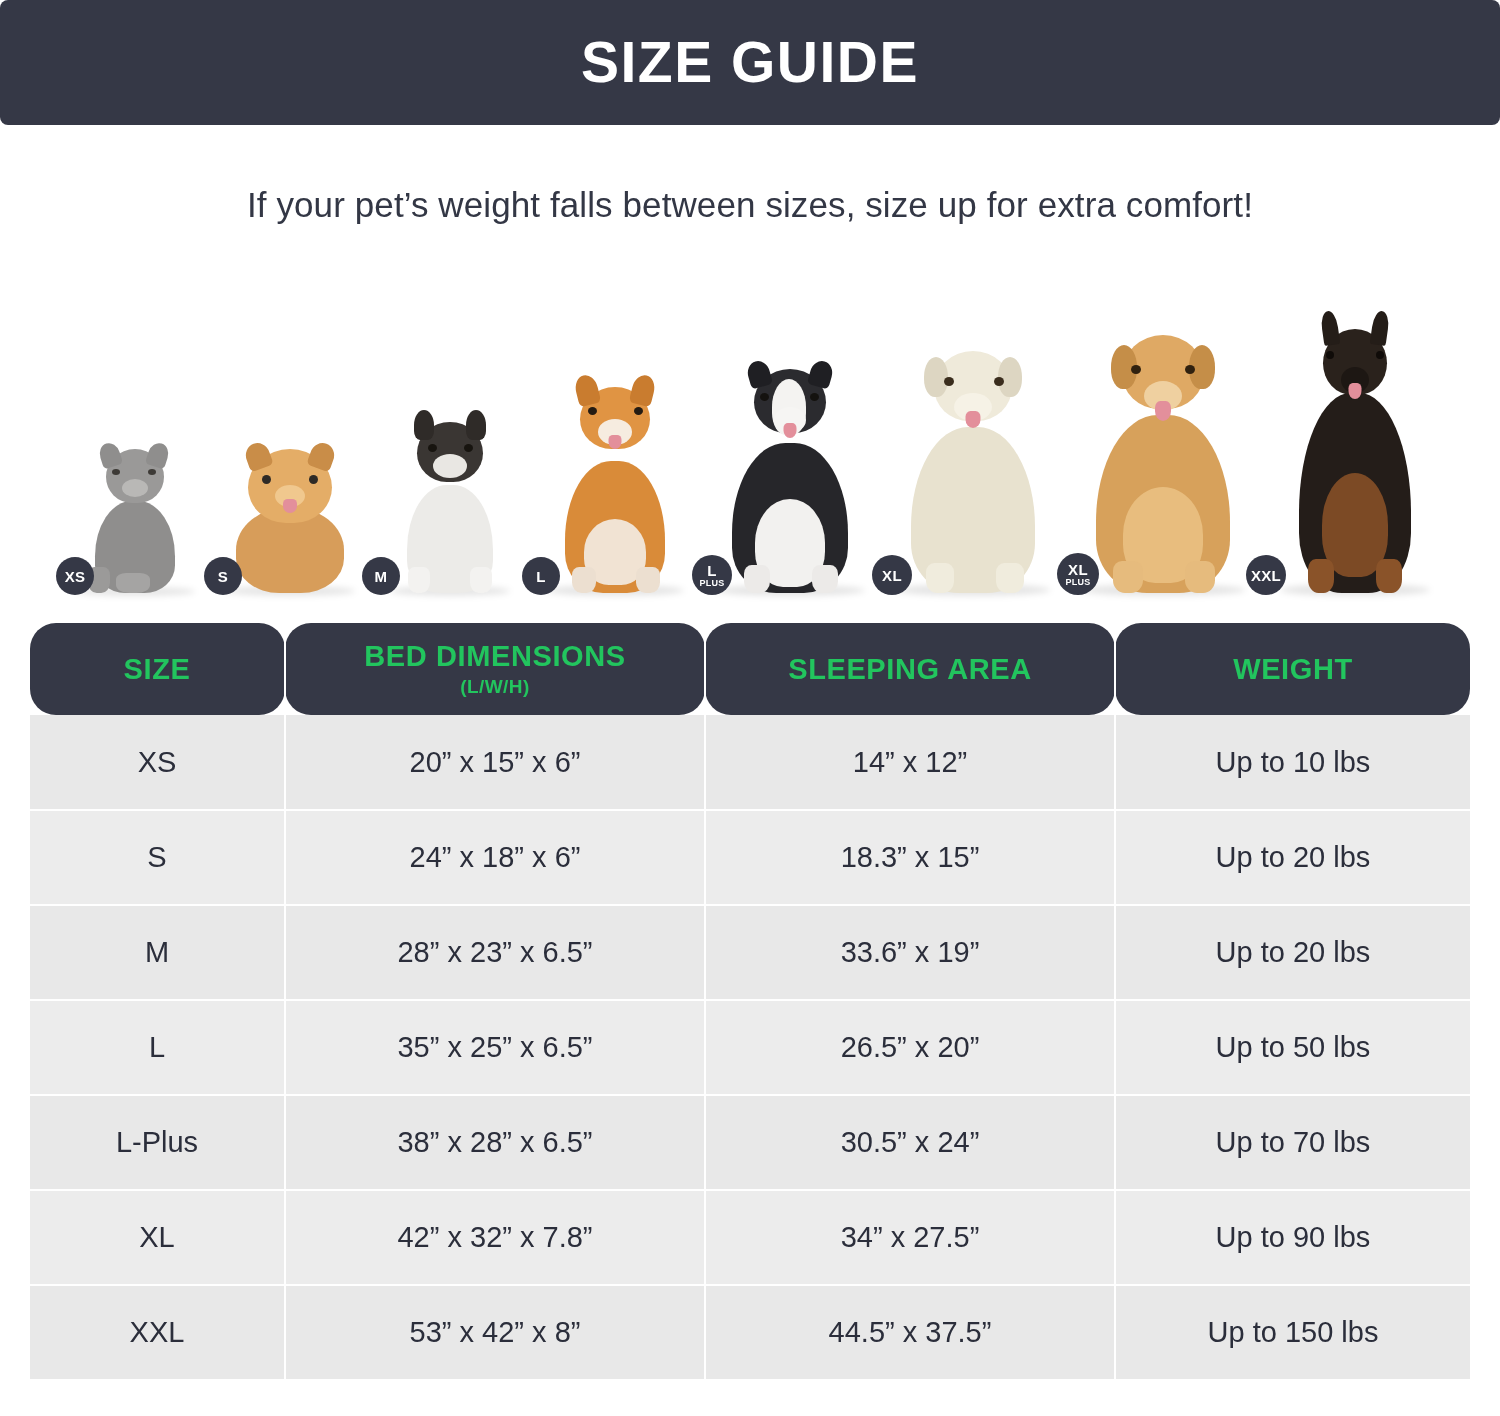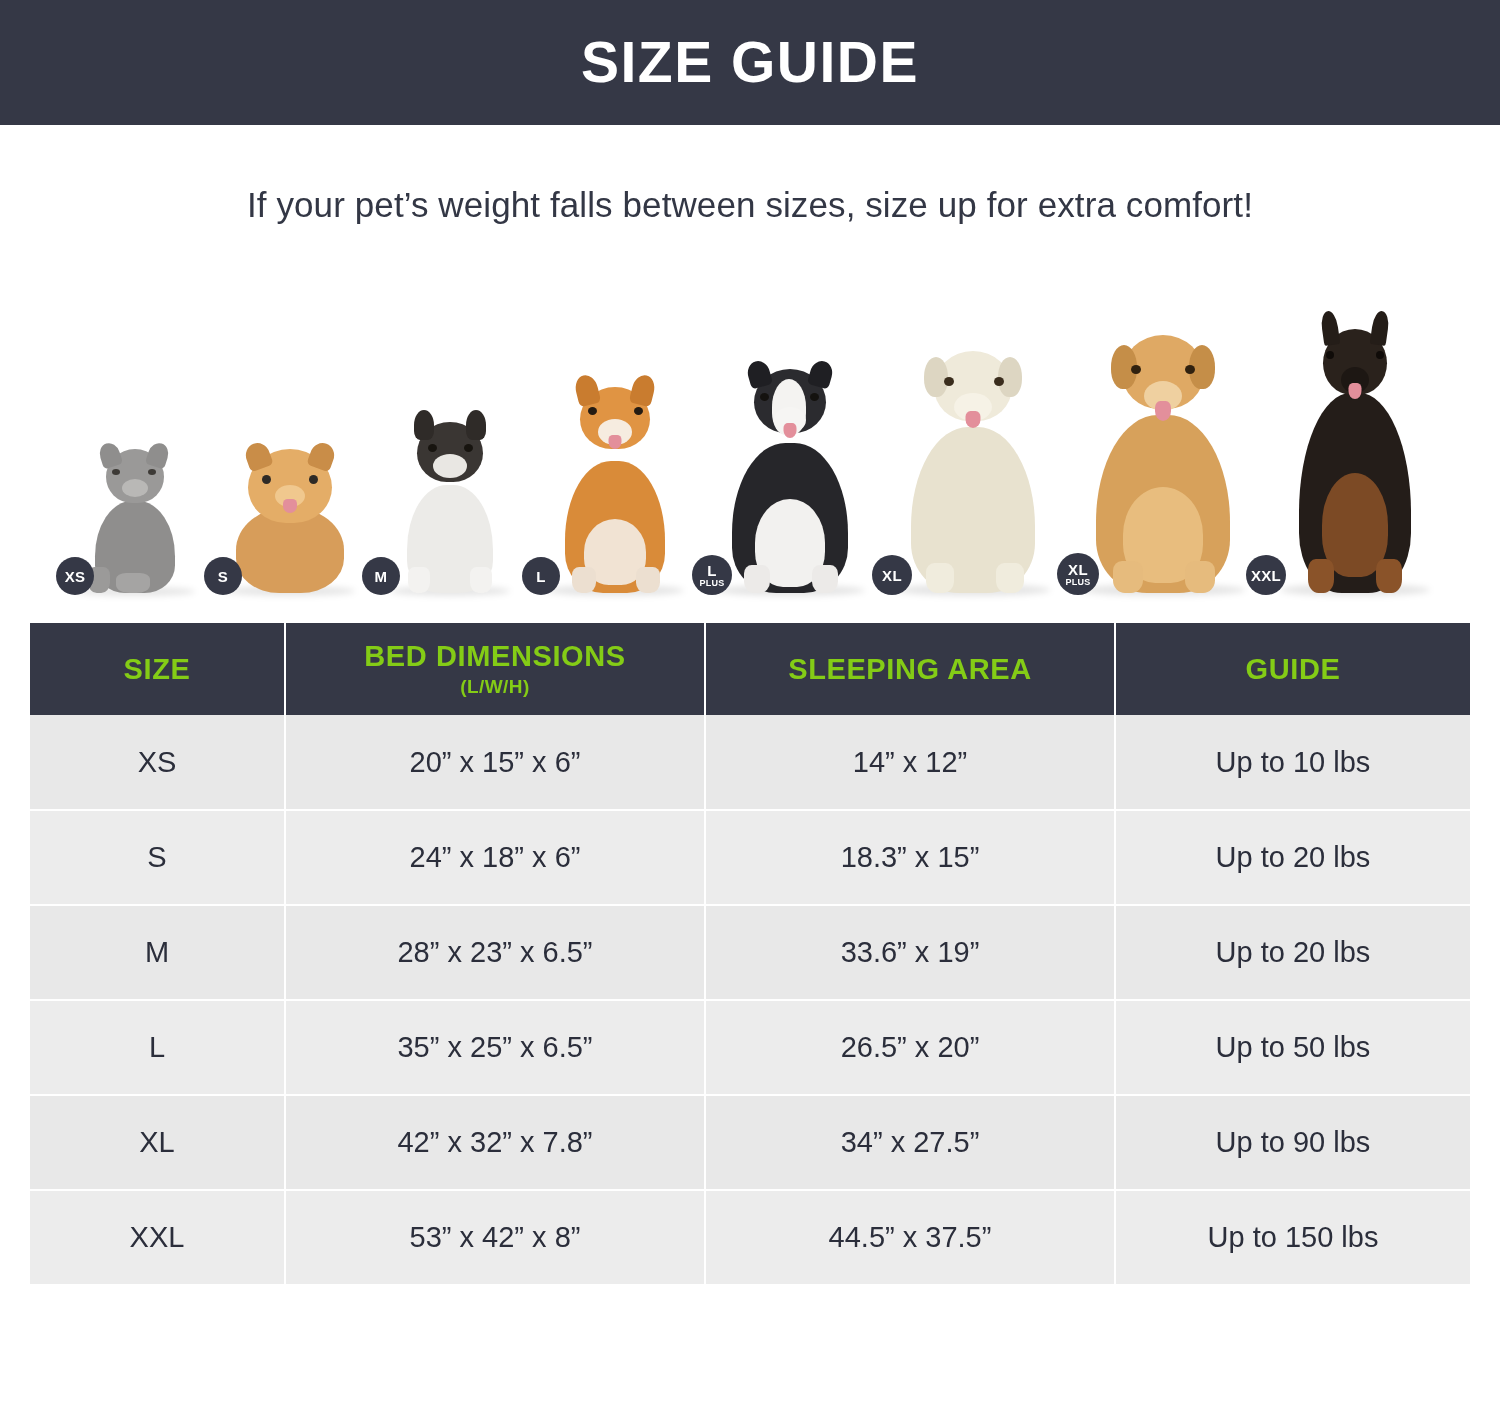--- a/index.html
+++ b/index.html
@@ -17,20 +17,21 @@
   }
 
   
   .header-bar {
     width: 100%;
     height: 125px;
     background: #353846;
     display: flex;
     align-items: center;
     justify-content: center;
+    border-radius: 8px;
   }
   .header-title {
     color: #ffffff;
     font-size: 57px;
     font-weight: bold;
     letter-spacing: 1.5px;
     line-height: 1;
   }
 
   
@@ -149,27 +150,28 @@
     width: 1440px;
     margin: 30px auto 0 auto;
   }
   table {
     width: 100%;
     border-collapse: collapse;
     table-layout: fixed;
   }
   thead th {
     background: #353846;
-    color: #84cc16;
+    color: #22c55e;
     height: 92px;
     font-size: 29px;
     font-weight: bold;
     letter-spacing: 0.6px;
     vertical-align: middle;
     border-right: 2px solid #ffffff;
+    border-radius: 26px;
   }
   thead th:last-child { border-right: none; }
   thead th .sub {
     display: block;
     font-size: 19px;
     font-weight: bold;
     letter-spacing: 0.4px;
     margin-top: 3px;
   }
   tbody td {
@@ -389,21 +391,21 @@
           <span>SIZE</span>
         </th>
         <th>
           <span>BED DIMENSIONS</span>
           <span class="sub">(L/W/H)</span>
         </th>
         <th>
           <span>SLEEPING AREA</span>
         </th>
         <th>
-          <span>GUIDE</span>
+          <span>WEIGHT</span>
         </th>
       </tr>
     </thead>
     <tbody>
       <tr>
         <td>XS</td>
         <td>20” x 15” x 6”</td>
         <td>14” x 12”</td>
         <td>Up to 10 lbs</td>
       </tr>
@@ -419,20 +421,26 @@
         <td>33.6” x 19”</td>
         <td>Up to 20 lbs</td>
       </tr>
       <tr>
         <td>L</td>
         <td>35” x 25” x 6.5”</td>
         <td>26.5” x 20”</td>
         <td>Up to 50 lbs</td>
       </tr>
       <tr>
+        <td>L-Plus</td>
+        <td>38” x 28” x 6.5”</td>
+        <td>30.5” x 24”</td>
+        <td>Up to 70 lbs</td>
+      </tr>
+      <tr>
         <td>XL</td>
         <td>42” x 32” x 7.8”</td>
         <td>34” x 27.5”</td>
         <td>Up to 90 lbs</td>
       </tr>
       <tr>
         <td>XXL</td>
         <td>53” x 42” x 8”</td>
         <td>44.5” x 37.5”</td>
         <td>Up to 150 lbs</td>

